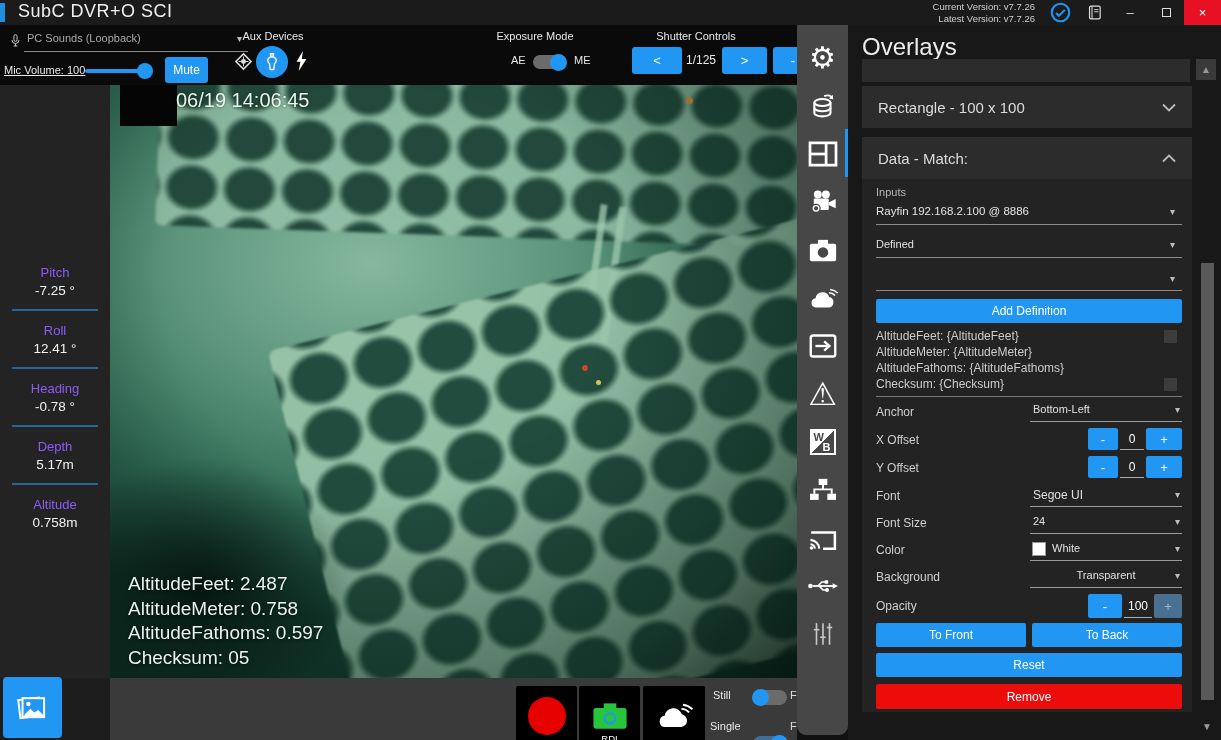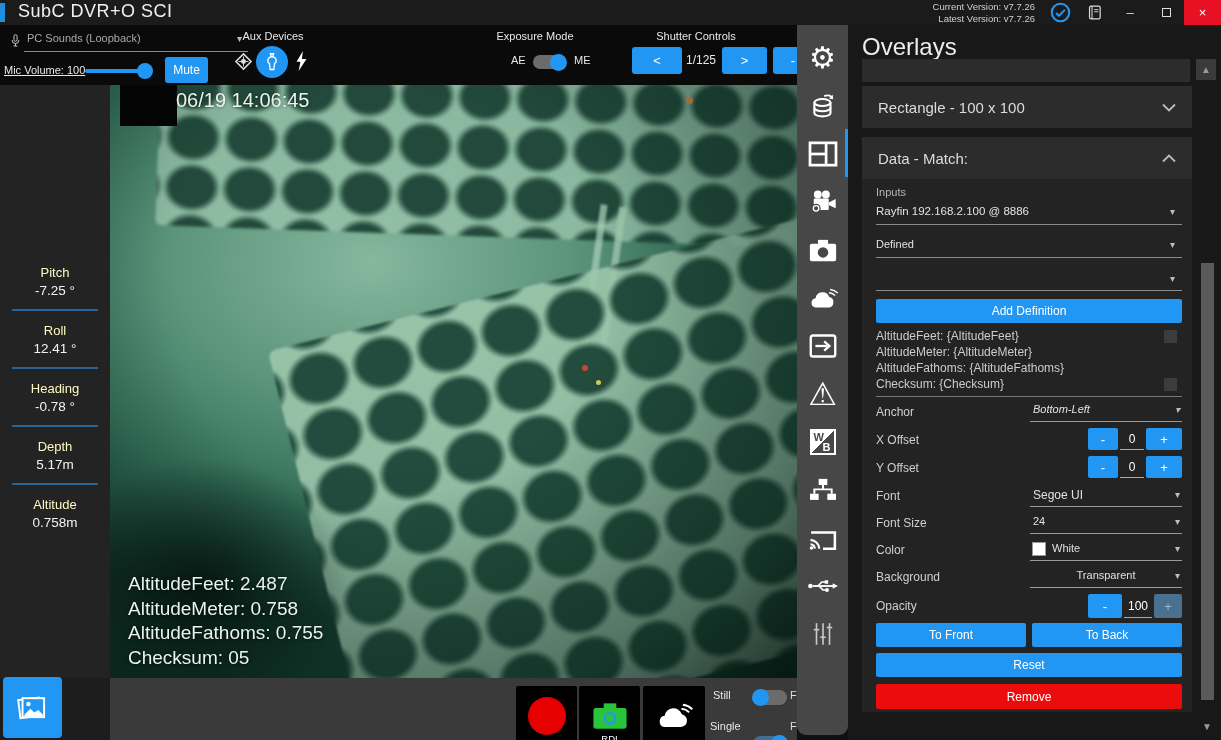--- a/index.html
+++ b/index.html
@@ -23,21 +23,21 @@
   .dim-label { font-size:11px; color:#a9a9a9; }
   .dd-arrow { color:#bdbdbd; font-size:10px; }
   .blue-btn { background:#2196f3; color:#fff; display:flex; align-items:center; justify-content:center; border-radius:3px; }
   .toggle { border-radius:8px; background:#6b6b6b; position:relative; }
   .toggle .knob { position:absolute; top:-1.5px; width:17px; height:17px; border-radius:50%; background:#2196f3; }
   .knob-left { left:-1px; } .knob-right { right:-1px; }
 
   
   .sidebar { left:0; top:85px; width:110px; height:593px; background:#232323; }
   .tele-item { text-align:center; }
-  .tele-label { font-size:13px; color:#fef9c3; }
+  .tele-label { font-size:13px; color:#8b5cf6; }
   .tele-value { font-size:13.5px; color:#f2f2f2; margin-top:3px; }
   .tele-sep { width:86px; height:2px; background:#2a6496; margin:11px auto 12px auto; }
 
   
   .video { left:110px; top:85px; width:687px; height:593px; background:
       radial-gradient(ellipse 75% 60% at 38% 30%, #86b89e 0%, #5c957c 38%, #34705a 68%, #143c2f 100%); overflow:hidden; }
   .mattress { position:absolute; left:200px; top:190px; width:580px; height:420px;
       transform:rotate(-14deg); border-radius:8px;
       background-color:rgba(157,199,173,.88);
       background-image:radial-gradient(closest-side, rgba(24,66,52,.92) 76%, rgba(24,66,52,0) 100%);
@@ -239,21 +239,21 @@
     <div class="dot" style="left:576px; top:12px; width:7px; height:7px; background:#d98a3d;"></div>
     <div class="dot" style="left:472px; top:280px; width:6px; height:6px; background:#cc4433;"></div>
     <div class="dot" style="left:486px; top:295px; width:5px; height:5px; background:#d8c95a;"></div>
     <div class="vignette"></div>
     <div class="corner-shade"></div>
     <div class="censor"></div>
     <div class="timestamp">06/19 14:06:45</div>
     <div class="video-overlay-text">
       <div>AltitudeFeet: 2.487</div>
       <div>AltitudeMeter: 0.758</div>
-      <div>AltitudeFathoms: 0.755</div>
+      <div>AltitudeFathoms: 0.597</div>
       <div>Checksum: 05</div>
     </div>
   </div>
 
   <div class="abs bottom-left"></div>
   <div class="abs gallery-btn">
     <svg width="34" height="34" viewBox="0 0 26 26">
       <rect x="2.5" y="6" width="16" height="14" transform="rotate(-7 10 13)" fill="none" stroke="#fff" stroke-width="1.5"></rect>
       <rect x="5" y="5.5" width="16.5" height="14.5" fill="#2196f3" stroke="#fff" stroke-width="1.5"></rect>
       <circle cx="9.5" cy="10" r="1.7" fill="#fff"></circle>
@@ -436,21 +436,21 @@
     <div class="def-line">AltitudeFeet: {AltitudeFeet}</div>
     <div class="def-line">AltitudeMeter: {AltitudeMeter}</div>
     <div class="def-line">AltitudeFathoms: {AltitudeFathoms}</div>
     <div class="def-line">Checksum: {Checksum}</div>
   </div>
   <div class="def-check abs" style="left:1164px; top:330px;"></div>
   <div class="def-check abs" style="left:1164px; top:378px;"></div>
   <div class="abs divider" style="left:876px; top:396px; width:306px; background:#777;"></div>
 
   <div class="row-label" style="top:405px;">Anchor</div>
-  <div class="right-cell" style="top:400px;font-style:italic;">
+  <div class="right-cell" style="top:400px;">
     <span class="val">Bottom-Left</span>
     <span class="arr dd-arrow">▾</span>
   </div>
 
   <div class="row-label" style="top:433px;">X Offset</div>
   <div class="step-btn" style="left:1088px; top:428px; width:30px; height:22px;">
       <span>-</span>
     </div>
   <div class="step-val" style="left:1120px; top:428px; width:24px; height:22px;">
       <span>0</span>

